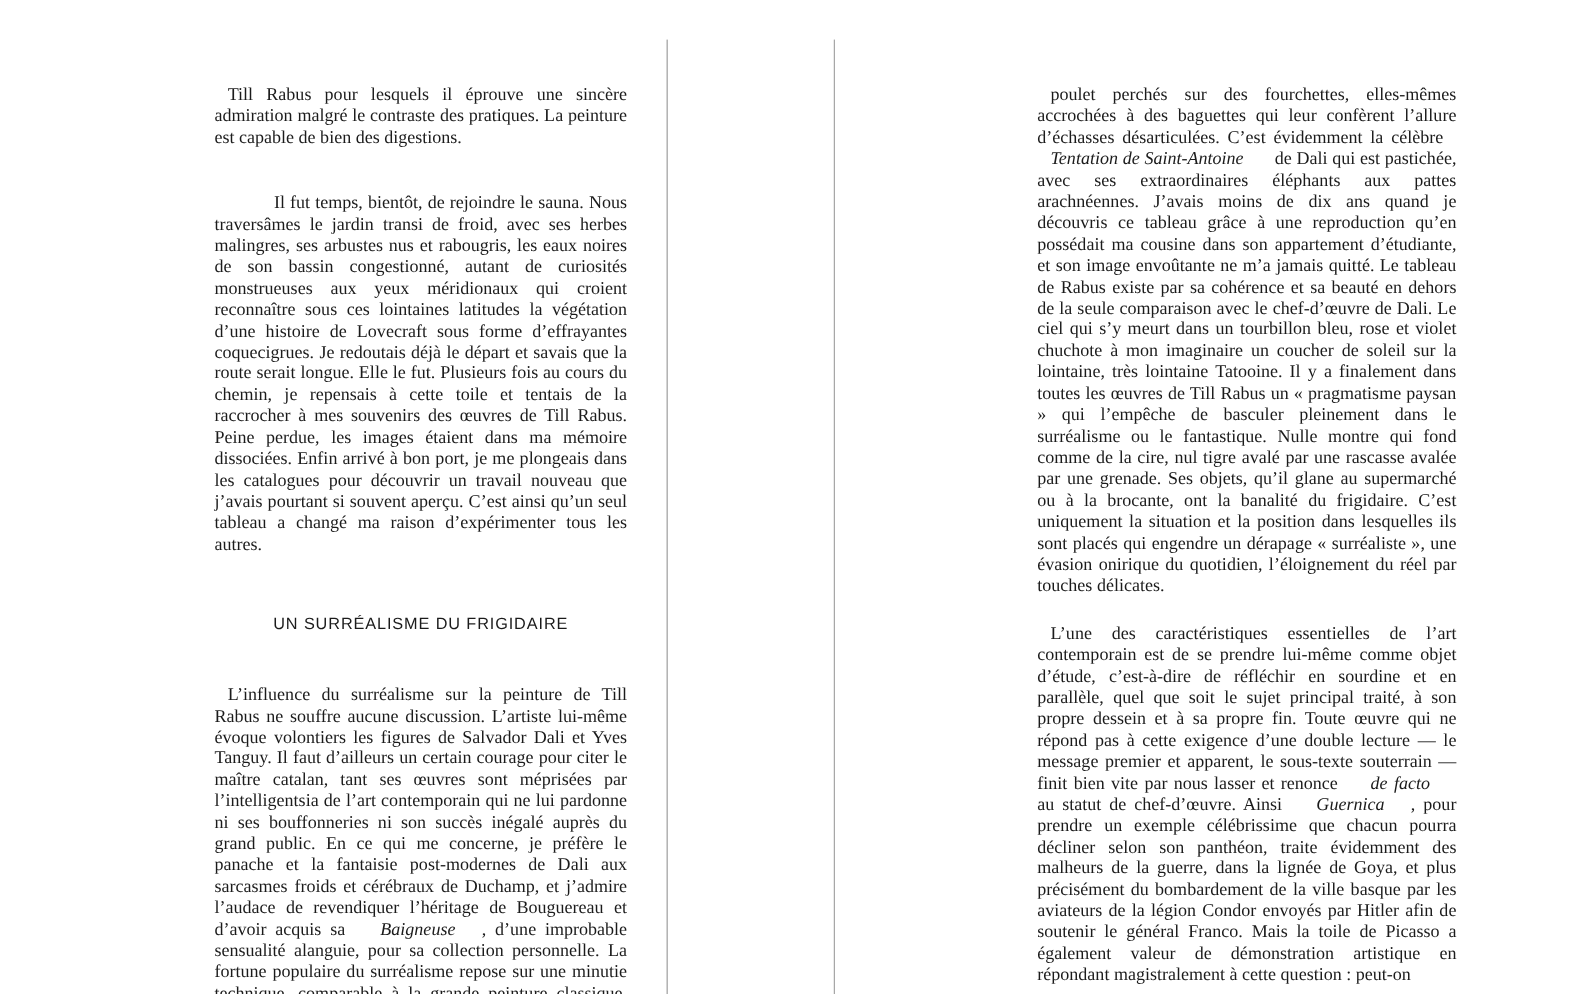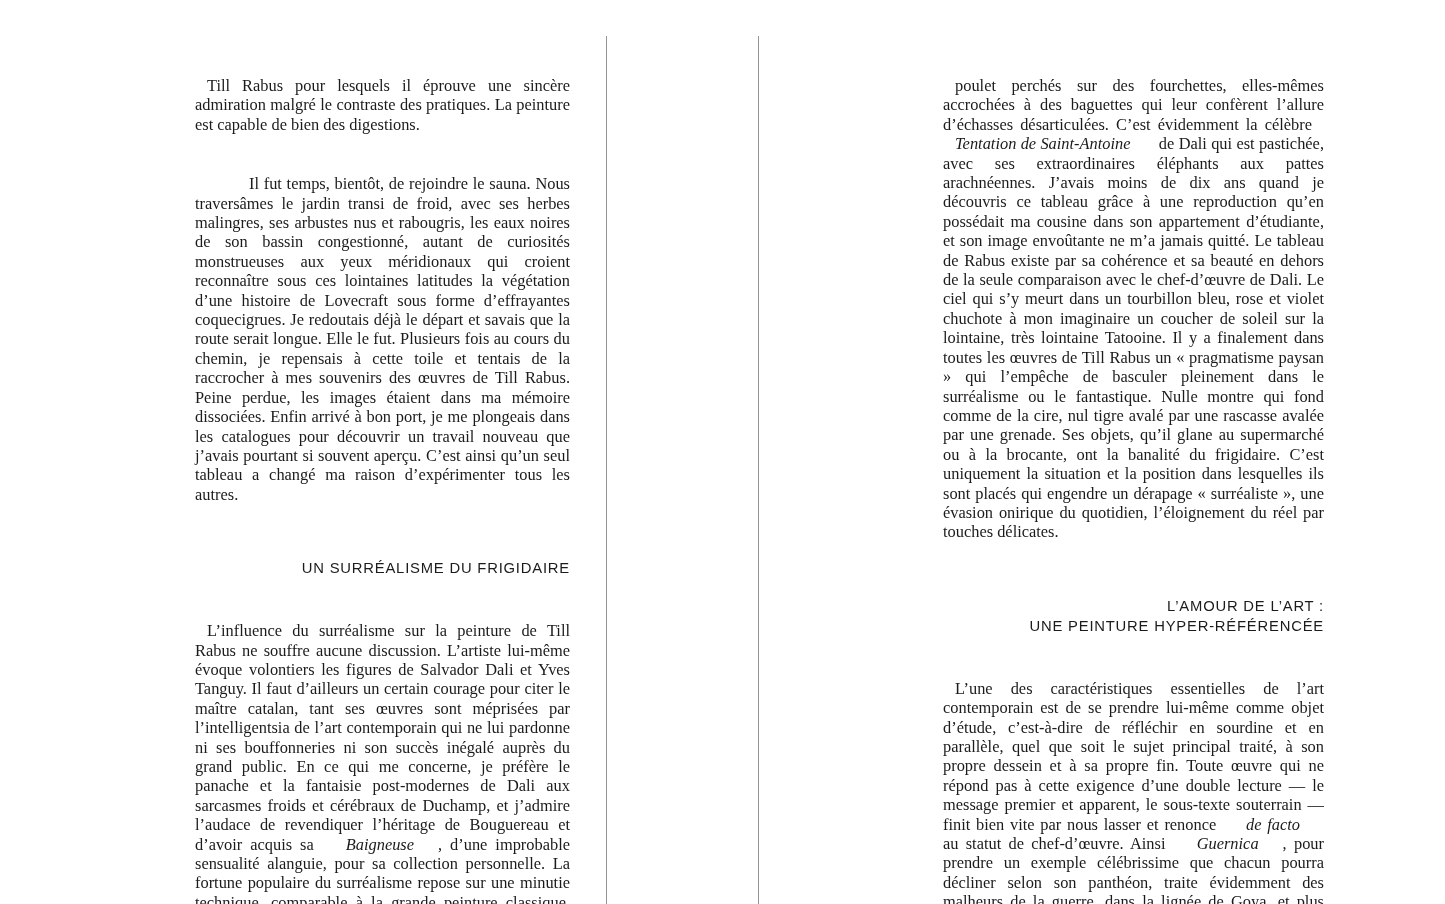--- a/index.html
+++ b/index.html
@@ -25,21 +25,21 @@
   .page-right .page-body { left: 160px; width: 429px; }
 
   .page-body p { margin: 0; }
   .page-body p.indent { text-indent: 42px; margin-top: 16px; }
   .page-body .italic { font-style: italic; }
 
   .page-body h2 {
     font-family: "Liberation Sans", sans-serif;
     font-size: 14.8px; font-weight: 400;
     letter-spacing: 0.8px; line-height: 20px;
-    text-align: right;
+    text-align: center;
     color: var(--ink, #1b1b1b);
     margin: 30px 0 19px 0;
   }
 
   .page-number {
     position: absolute; top: 871px;
     text-align: center;
     font-size: 15px; line-height: 18px;
     color: var(--ink, #1b1b1b);
   }
@@ -59,19 +59,18 @@
         <p><span>L’influence du surréalisme sur la peinture de Till Rabus ne souffre aucune discussion. L’artiste lui-même évoque volontiers les figures de Salvador Dali et Yves Tanguy. Il faut d’ailleurs un certain courage pour citer le maître catalan, tant ses œuvres sont méprisées par l’intelligentsia de l’art contemporain qui ne lui pardonne ni ses bouffonneries ni son succès inégalé auprès du grand public. En ce qui me concerne, je préfère le panache et la fantaisie post-modernes de Dali aux sarcasmes froids et cérébraux de Duchamp, et j’admire l’audace de revendiquer l’héritage de Bouguereau et d’avoir acquis sa </span><span class="italic">Baigneuse</span><span>, d’une improbable sensualité alanguie, pour sa collection personnelle. La fortune populaire du surréalisme repose sur une minutie technique, comparable à la grande peinture classique, appliquée au monde de l’inconscient, du rêve et de l’automatisme psychique. Autrement dit, le surréalisme est un hyperréalisme formel au service d’une non-réalité. Le pinceau de Till Rabus procède en effet d’une méticulosité obsessionnelle semblable à celle des surréalistes, mais son sujet est autre.</span></p>
       </div>
     <div class="page-number">—8—</div>
   </section>
 
   <div class="gutter"></div>
 
   <section class="page page-right">
     <div class="page-body">
         <p><span>poulet perchés sur des fourchettes, elles-mêmes accrochées à des baguettes qui leur confèrent l’allure d’échasses désarticulées. C’est évidemment la célèbre </span><span class="italic">Tentation de Saint-Antoine</span><span> de Dali qui est pastichée, avec ses extraordinaires éléphants aux pattes arachnéennes. J’avais moins de dix ans quand je découvris ce tableau grâce à une reproduction qu’en possédait ma cousine dans son appartement d’étudiante, et son image envoûtante ne m’a jamais quitté. Le tableau de Rabus existe par sa cohérence et sa beauté en dehors de la seule comparaison avec le chef-d’œuvre de Dali. Le ciel qui s’y meurt dans un tourbillon bleu, rose et violet chuchote à mon imaginaire un coucher de soleil sur la lointaine, très lointaine Tatooine. Il y a finalement dans toutes les œuvres de Till Rabus un « pragmatisme paysan » qui l’empêche de basculer pleinement dans le surréalisme ou le fantastique. Nulle montre qui fond comme de la cire, nul tigre avalé par une rascasse avalée par une grenade. Ses objets, qu’il glane au supermarché ou à la brocante, ont la banalité du frigidaire. C’est uniquement la situation et la position dans lesquelles ils sont placés qui engendre un dérapage « surréaliste », une évasion onirique du quotidien, l’éloignement du réel par touches délicates.</span></p>
-        <h2>L’AMOUR DE L’ART :<br>UNE PEINTURE HYPER-RÉFÉRENCÉE</h2>
         <p><span>L’une des caractéristiques essentielles de l’art contemporain est de se prendre lui-même comme objet d’étude, c’est-à-dire de réfléchir en sourdine et en parallèle, quel que soit le sujet principal traité, à son propre dessein et à sa propre fin. Toute œuvre qui ne répond pas à cette exigence d’une double lecture — le message premier et apparent, le sous-texte souterrain — finit bien vite par nous lasser et renonce </span><span class="italic">de facto</span><span> au statut de chef-d’œuvre. Ainsi </span><span class="italic">Guernica</span><span>, pour prendre un exemple célébrissime que chacun pourra décliner selon son panthéon, traite évidemment des malheurs de la guerre, dans la lignée de Goya, et plus précisément du bombardement de la ville basque par les aviateurs de la légion Condor envoyés par Hitler afin de soutenir le général Franco. Mais la toile de Picasso a également valeur de démonstration artistique en répondant magistralement à cette question : peut-on</span></p>
       </div>
     <div class="page-number">—9—</div>
   </section>
 
 </div>
 
 </body></html>

